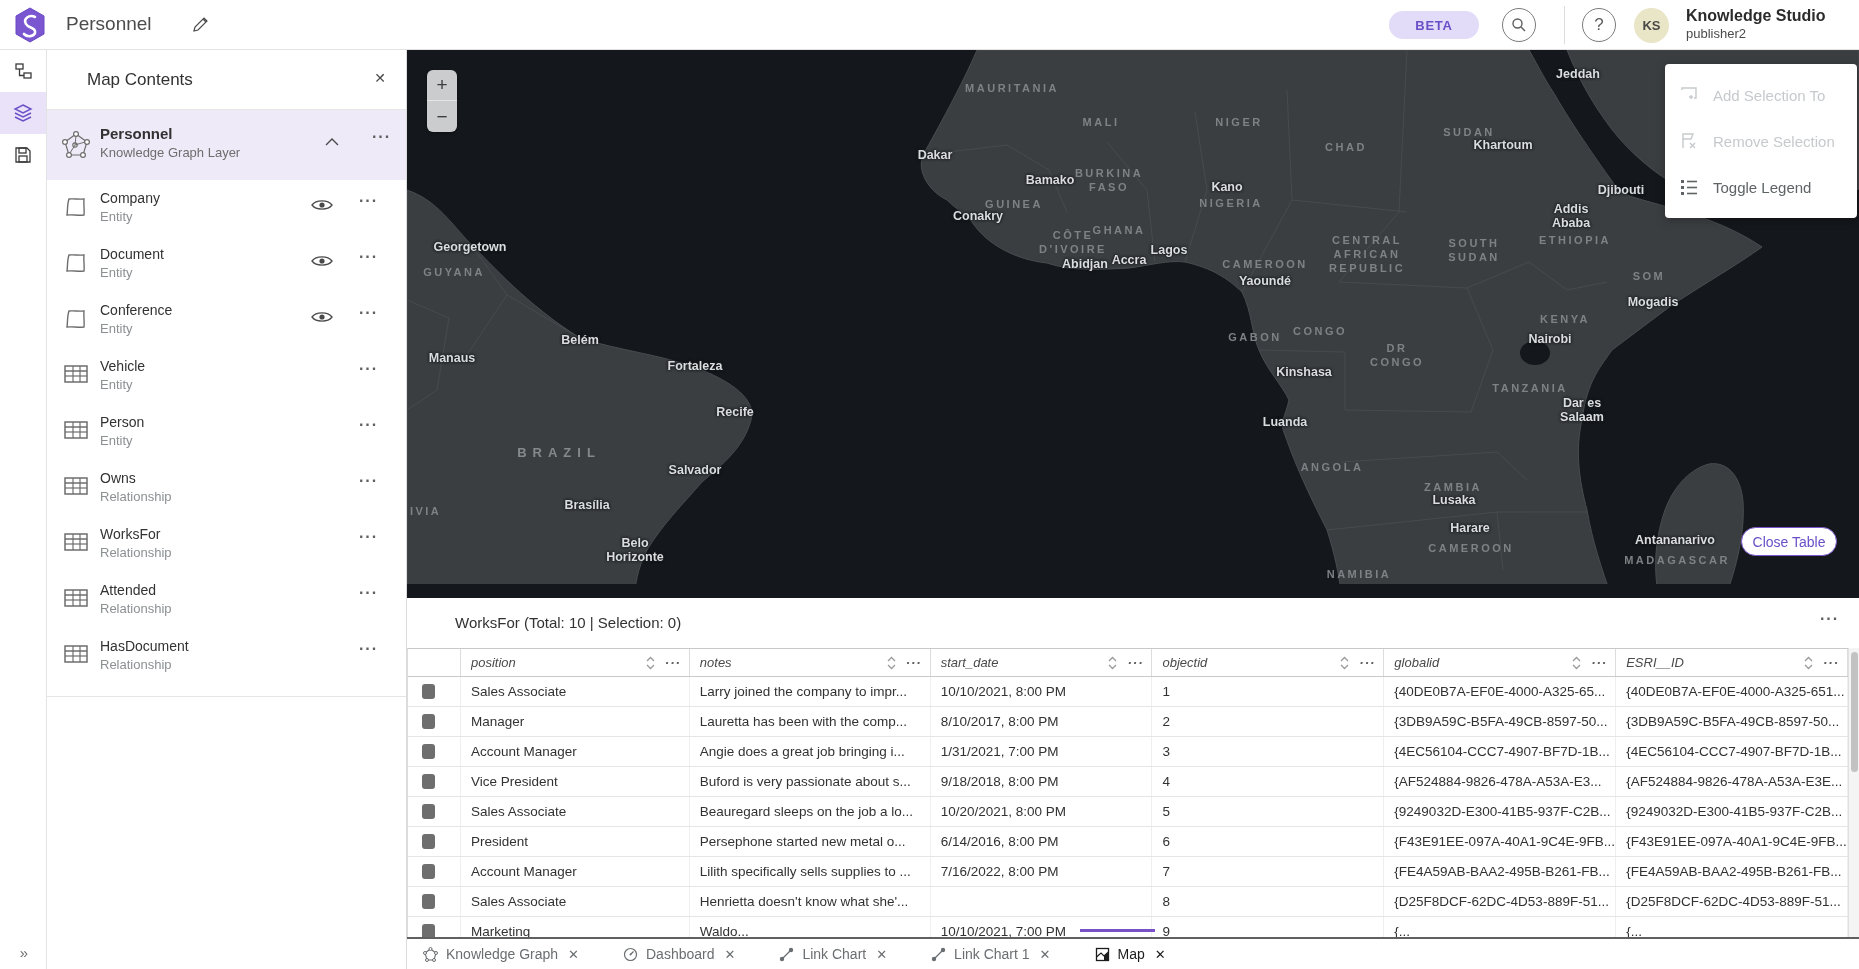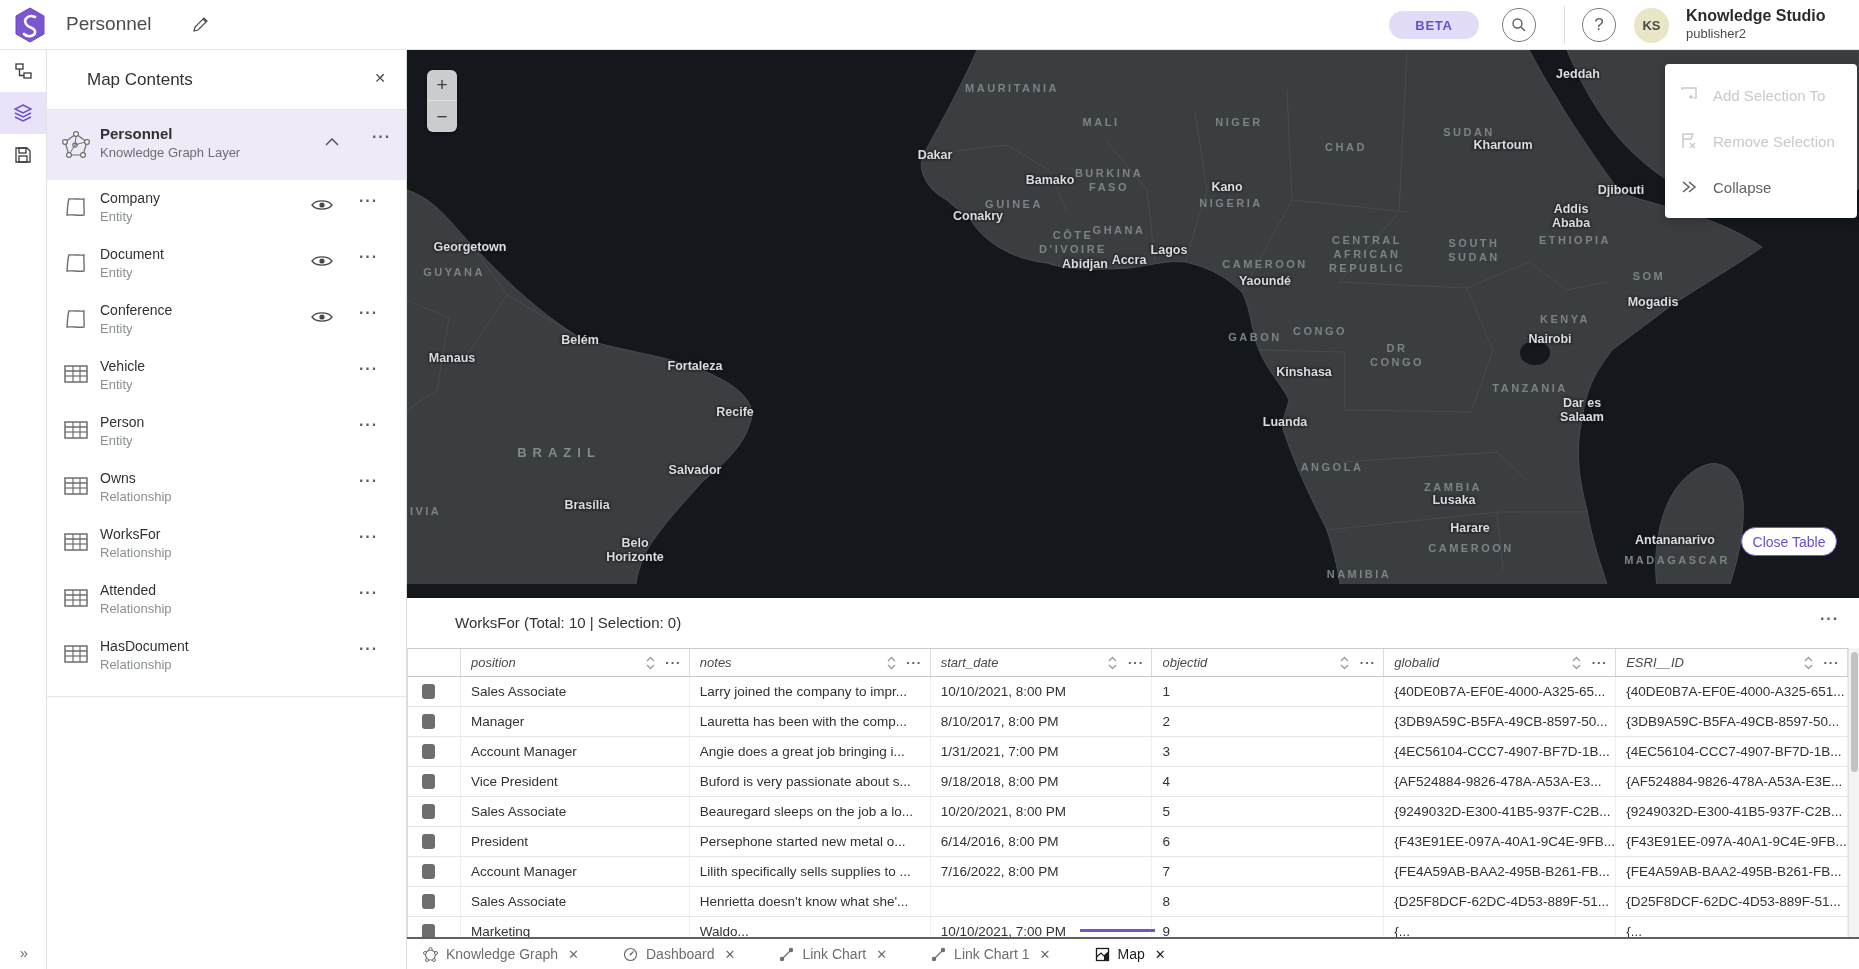--- a/index.html
+++ b/index.html
@@ -448,24 +448,29 @@
           <svg width="20" height="20" viewBox="0 0 20 20">
             <path d="M4 3 H14 L12 8 H4 Z M4 3 V17" fill="none" stroke="#c6cacc" stroke-width="1.4"></path>
             <path d="M11 12 L16 17 M16 12 L11 17" stroke="#c6cacc" stroke-width="1.4"></path>
           </svg>
         </span>
         <span class="mi-label">Remove Selection</span>
       </div>
       <div class="menu-item">
         <span class="mi-icon">
           <svg width="20" height="20" viewBox="0 0 20 20">
-            <path d="M4 5 L10 10 L4 15 M10 5 L16 10 L10 15" fill="none" stroke="#5e6466" stroke-width="1.6"></path>
+            <rect x="2" y="3" width="3" height="3" fill="#5e6466"></rect>
+            <rect x="2" y="9" width="3" height="3" fill="#5e6466"></rect>
+            <rect x="2" y="15" width="3" height="3" fill="#5e6466"></rect>
+            <line x1="8" y1="4.5" x2="18" y2="4.5" stroke="#5e6466" stroke-width="1.6"></line>
+            <line x1="8" y1="10.5" x2="18" y2="10.5" stroke="#5e6466" stroke-width="1.6"></line>
+            <line x1="8" y1="16.5" x2="18" y2="16.5" stroke="#5e6466" stroke-width="1.6"></line>
           </svg>
         </span>
-        <span class="mi-label">Collapse</span>
+        <span class="mi-label">Toggle Legend</span>
       </div>
     </div>
 
   <div id="table-panel">
     <div id="table-titlebar">
       <div id="table-title">WorksFor (Total: 10 | Selection: 0)</div>
       <div id="table-menu-ellipsis" class="ellipsis">···</div>
     </div>
     <div id="grid">
         <div class="grid-header">

